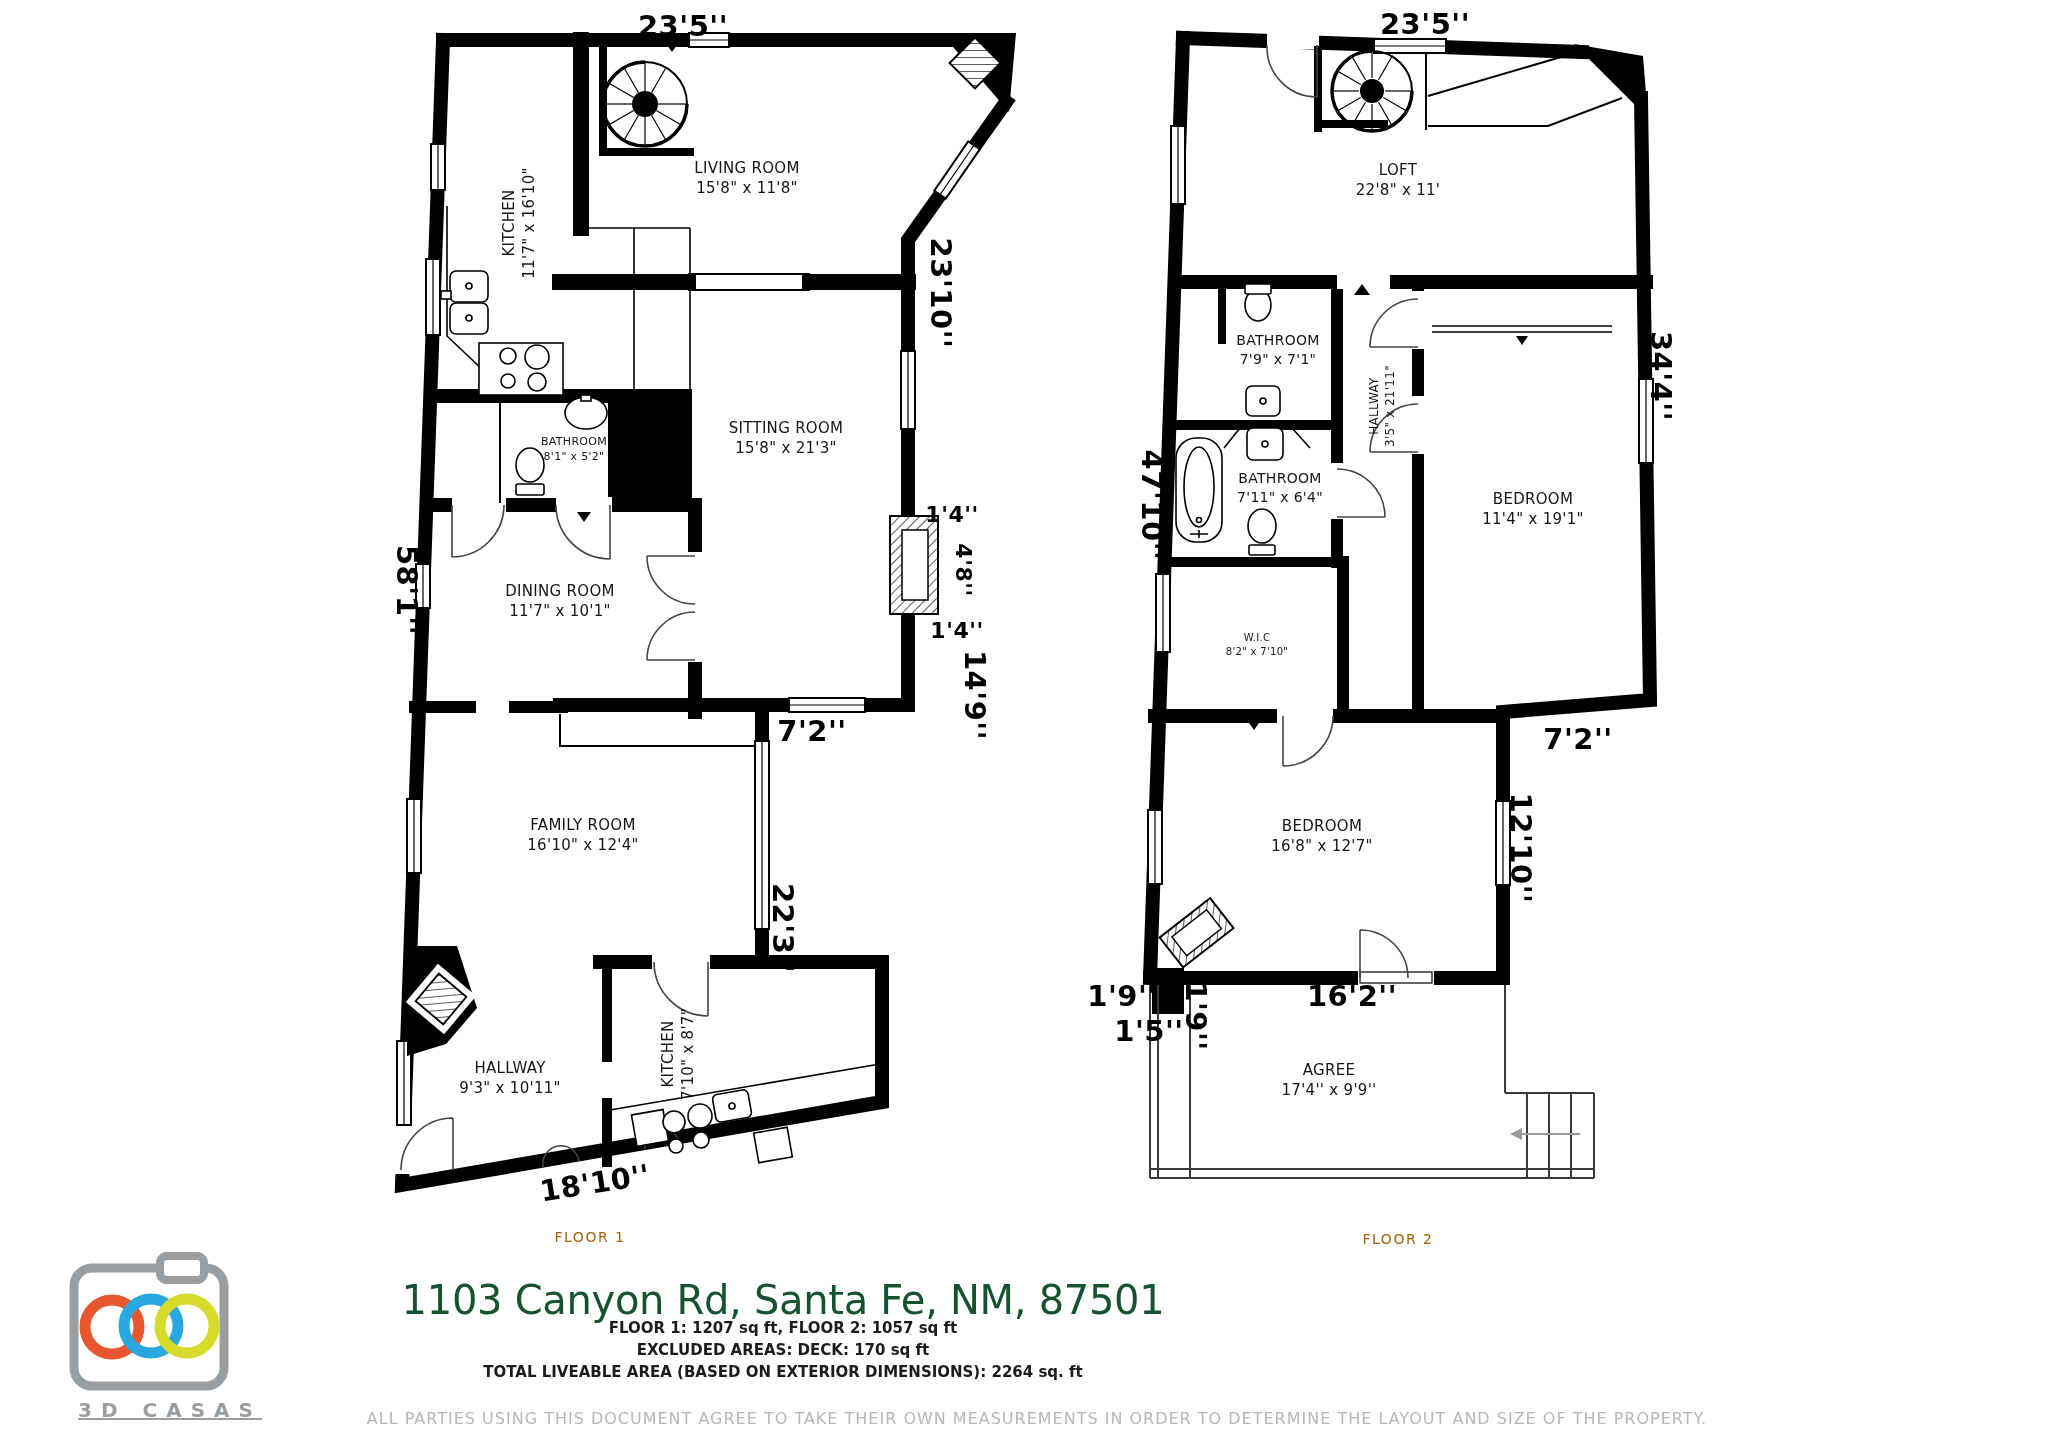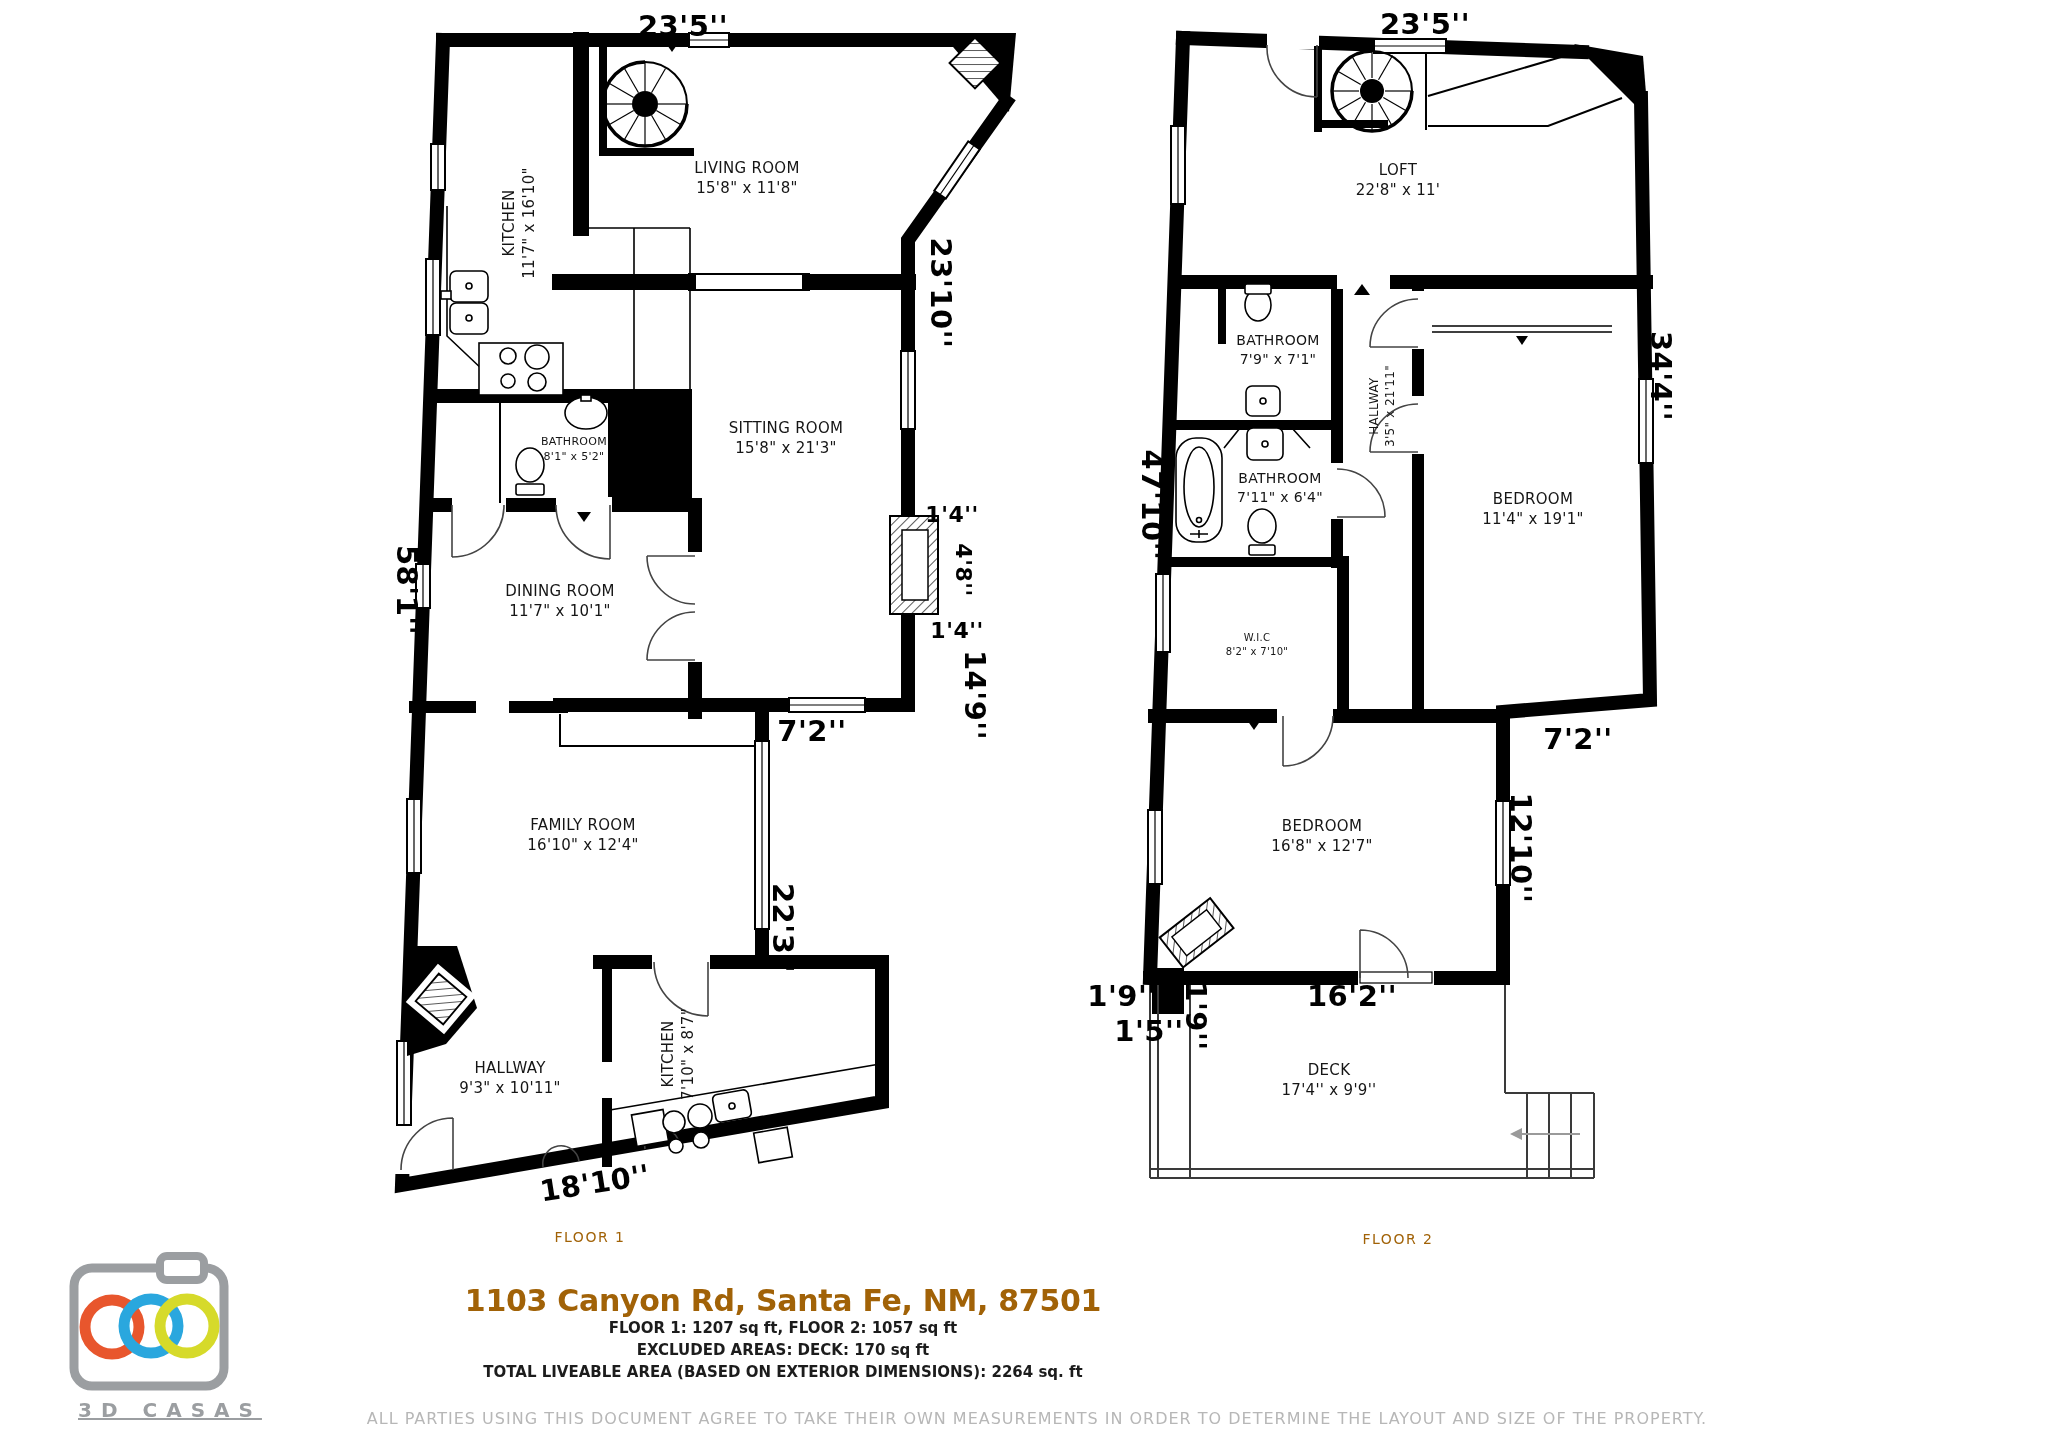--- a/index.html
+++ b/index.html
@@ -29,21 +29,21 @@
   .room.sm14{font-size:14px}
   .room.sm13{font-size:10px}
   .room.sm12{font-size:12px}
   .room.sm11{font-size:11px}
   .rot-ccw{transform:translate(-50%,-50%) rotate(-90deg);}
   .dim{font-weight:bold;font-size:29px;color:#000;letter-spacing:.5px;}
   .dim.sm{font-size:22px}
   .rot-cw{transform:translate(-50%,-50%) rotate(90deg);}
   .tilt{transform:translate(-50%,-50%) rotate(-9deg);}
   .caption{font-size:14px;letter-spacing:1.5px;color:#a16207;}
-  .addr{font-size:30px;color:#a16207;letter-spacing:-.3px;font-weight:bold;}
+  .addr{font-size:40px;color:#14532d;letter-spacing:-.3px;}
   .stats{font-size:15px;font-weight:bold;color:#1c1c1c;}
   .disc{font-size:16px;color:#b7b7b7;letter-spacing:1px;}
   .brand{position:absolute;font-size:20px;letter-spacing:9px;color:#9b9ea1;font-weight:600;z-index:5;text-decoration:underline;}
   .logo-svg{position:absolute;z-index:4;}
 </style>
 </head>
 <body>
 
 <div class="page">
 
@@ -395,21 +395,21 @@
 </div>
 <div class="lbl room sm13" style="left:1257px;top:644px">
   <span>W.I.C</span>
   <span>8'2" x 7'10"</span>
 </div>
 <div class="lbl room" style="left:1322px;top:836px">
   <span>BEDROOM</span>
   <span>16'8" x 12'7"</span>
 </div>
 <div class="lbl room" style="left:1329px;top:1080px">
-  <span>DECK</span>
+  <span>AGREE</span>
   <span>17'4'' x 9'9''</span>
 </div>
 
 <div class="lbl dim" style="left:1425px;top:24px">23'5''</div>
 <div class="lbl dim rot-cw" style="left:1661px;top:376px">34'4''</div>
 <div class="lbl dim rot-cw" style="left:1152px;top:505px">47'10''</div>
 <div class="lbl dim" style="left:1578px;top:739px">7'2''</div>
 <div class="lbl dim rot-cw" style="left:1521px;top:848px">12'10''</div>
 <div class="lbl dim" style="left:1352px;top:996px">16'2''</div>
 <div class="lbl dim" style="left:1122px;top:996px">1'9''</div>

